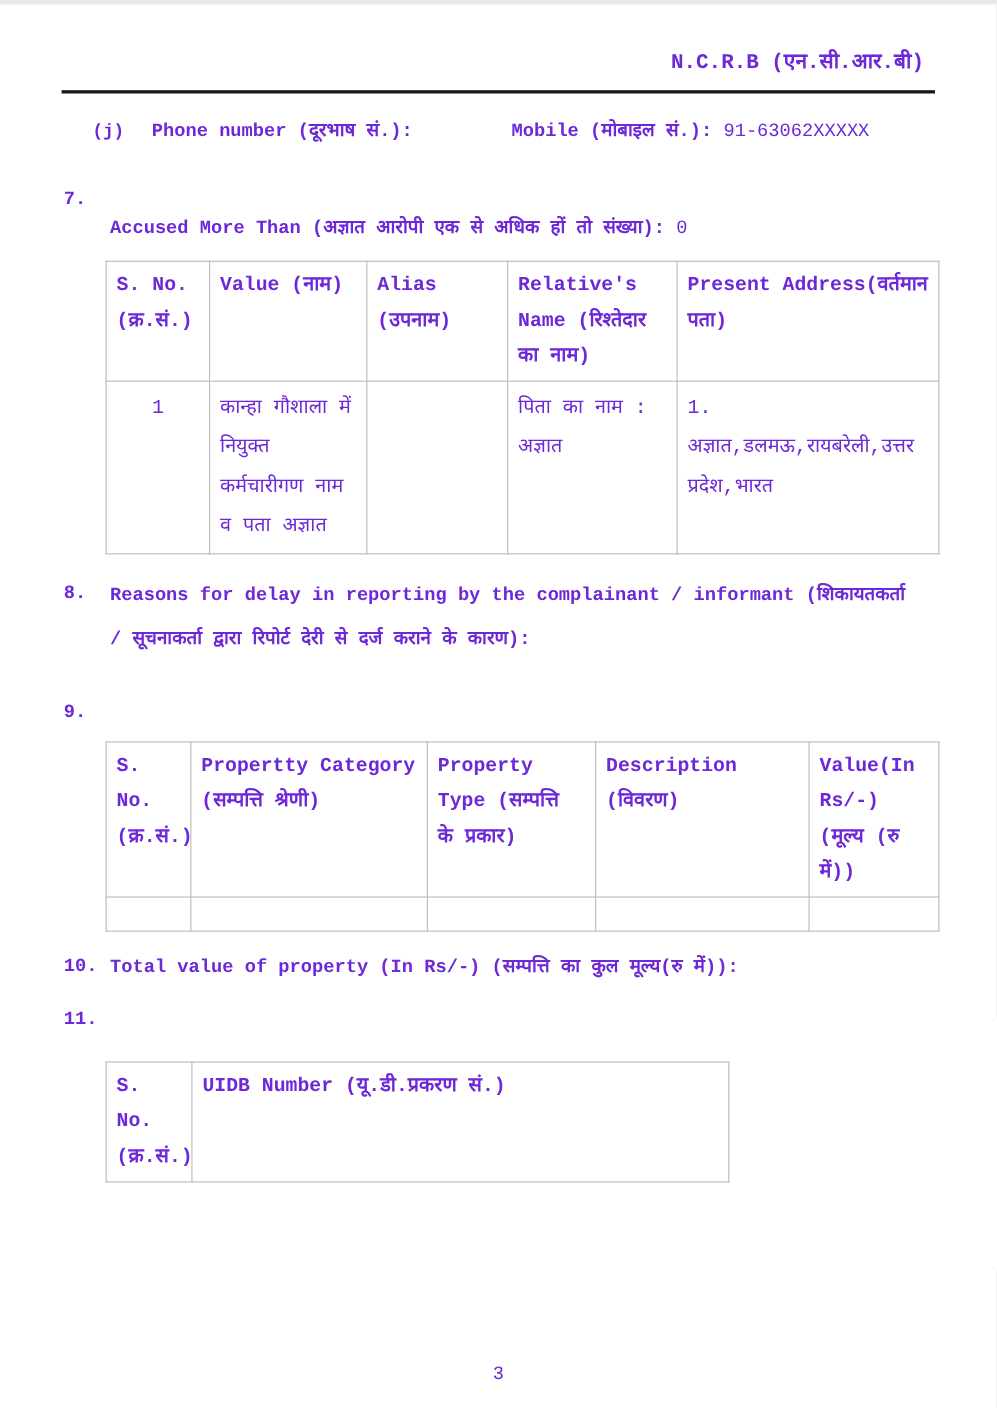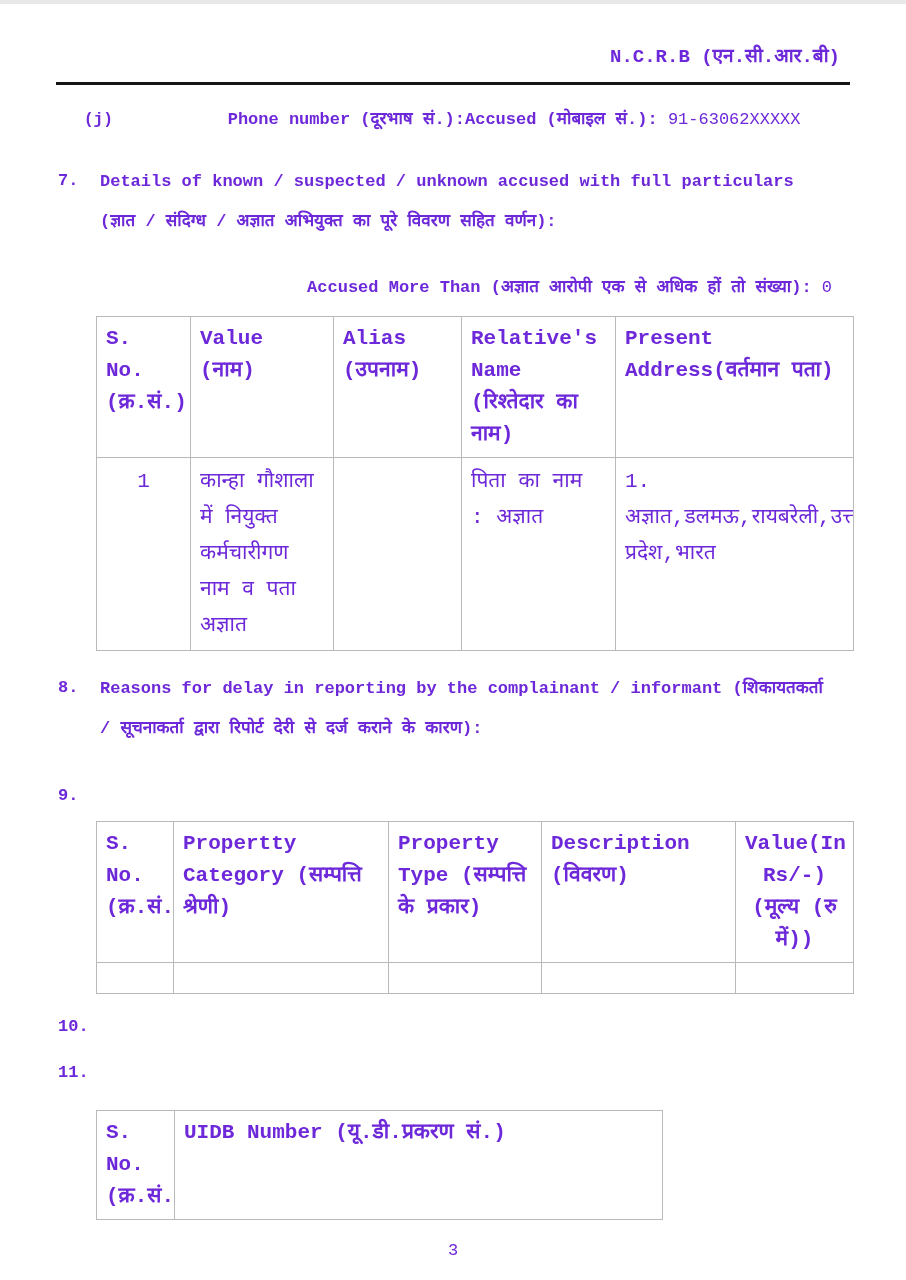--- a/index.html
+++ b/index.html
@@ -22,40 +22,40 @@
     border-top: 3px solid #161616;
   }
   .content { padding-top: 100px; }
 
   .phone-row {
     margin-left: 84px; margin-right: 60px;
     display: flex; align-items: baseline;
     font-size: 17px; font-weight: bold; line-height: 32px;
   }
   .phone-row .pnum { width: 54px; flex-shrink: 0; font-size: 16px; }
-  .phone-row .plabel { width: 327px; flex-shrink: 0; text-align: right; }
+  .phone-row .plabel { width: 327px; flex-shrink: 0; }
   .val { font-weight: normal; }
 
   .sec { display: flex; padding-left: 58px; padding-right: 56px; }
   .sec-num { width: 42px; flex-shrink: 0; font-weight: bold; font-size: 17px; line-height: 38px; }
   .sec-body { font-weight: bold; font-size: 17px; line-height: 40px; max-width: 732px; }
   .accused-line { margin-top: 26px; text-align: right; }
 
   table { border-collapse: collapse; margin-left: 96px; table-layout: fixed; }
   td {
     border: 1px solid #b9b9b9;
     vertical-align: top;
     padding: 6px 9px;
-    font-size: 21px;
+    font-size: 18px;
     overflow: hidden;
   }
   td.hdr { font-weight: bold; line-height: 32px; }
   td.data { font-weight: normal; line-height: 36px; }
   td.center { text-align: center; }
-  td.right { text-align: center; }
+  td.right { text-align: left; }
   td.prewrap { white-space: pre-line; }
   tr.empty-row td { height: 26px; padding: 2px 9px; }
 
   .t1 { width: 757px; margin-top: 8px; }
   .t2 { width: 757px; margin-top: 6px; }
   .t3 { width: 566px; margin-top: 18px; }
 
   .mt-sec7  { margin-top: 26px; }
   .mt-sec8  { margin-top: 18px; }
   .mt-sec9  { margin-top: 28px; }
@@ -74,29 +74,28 @@
 
   <div class="brand">N.C.R.B (एन.सी.आर.बी)</div>
   <div class="rule"></div>
 
   <div class="content">
 
     <div class="phone-row">
       <span class="pnum">(j)</span>
       <span class="plabel">Phone number (दूरभाष सं.):</span>
       <span>
-        <span>Accused (मोबाइल सं.):</span>
+        <span>Mobile (मोबाइल सं.):</span>
         <span class="val">91-63062XXXXX</span>
       </span>
     </div>
 
     <div class="sec mt-sec7">
       <span class="sec-num">7.</span>
       <div>
-        <div class="sec-body">Details of known / suspected / unknown accused with full particulars (ज्ञात / संदिग्ध / अज्ञात अभियुक्त का पूरे विवरण सहित वर्णन):</div>
         <div class="sec-body accused-line">
           <span>Accused More Than (अज्ञात आरोपी एक से अधिक हों तो संख्या):</span>
           <span class="val">0</span>
         </div>
       </div>
     </div>
 
     <table class="t1">
       <colgroup>
         <col style="width:94px">
@@ -154,20 +153,21 @@
         <td class="data"></td>
         <td class="data"></td>
         <td class="data"></td>
         <td class="data"></td>
       </tr>
     </tbody>
       </table>
 
     <div class="sec mt-sec10">
       <span class="sec-num">10.</span>
+      <div class="sec-body">Total value of property (In Rs/-) (सम्पत्ति का कुल मूल्य(रु में)):</div>
     </div>
 
     <div class="sec mt-sec11">
       <span class="sec-num">11.</span>
     </div>
 
     <table class="t3">
       <colgroup>
         <col style="width:78px">
           <col style="width:488px">

